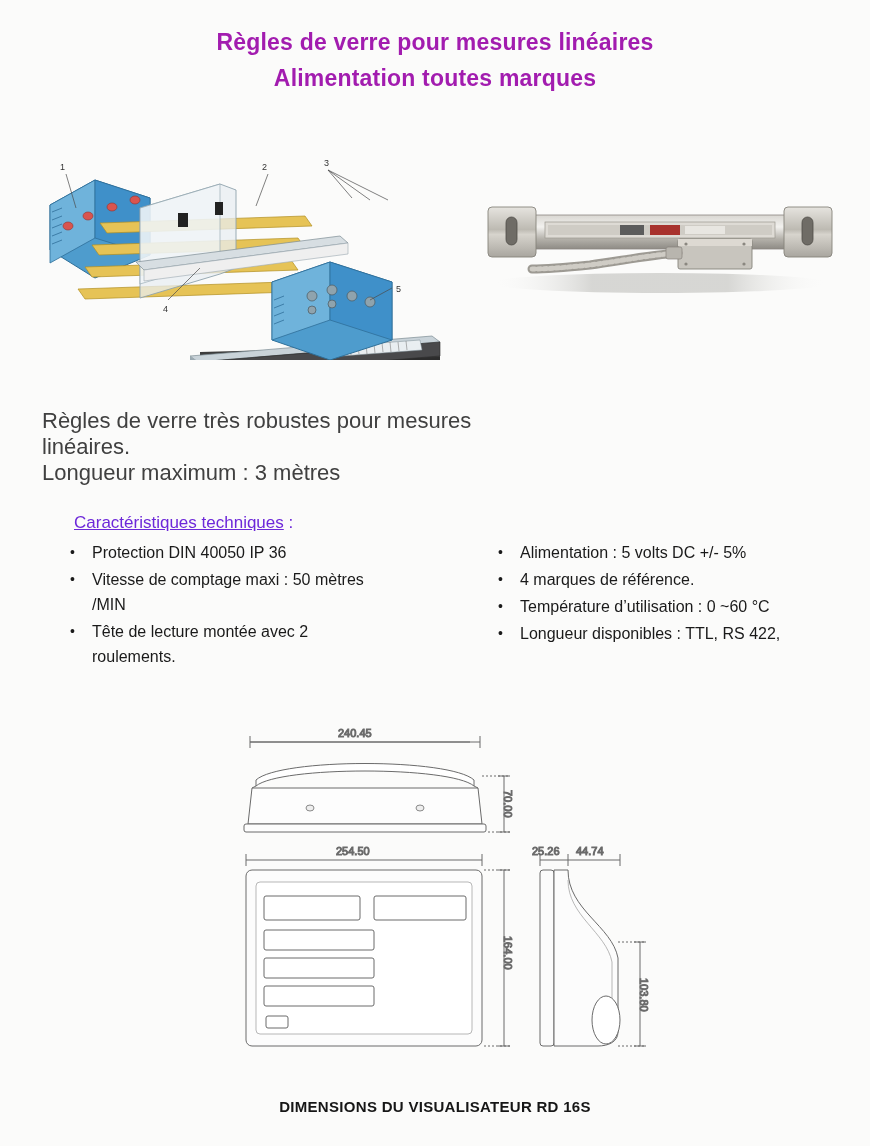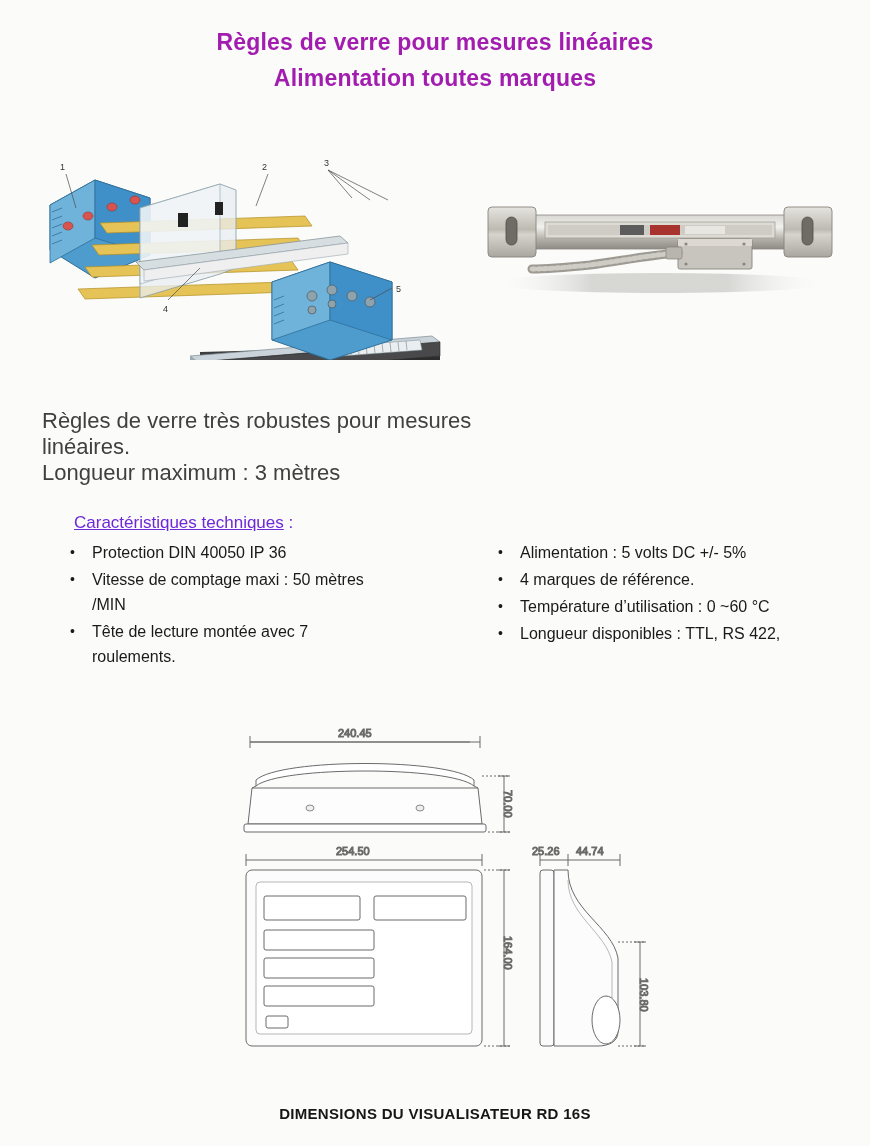--- a/index.html
+++ b/index.html
@@ -121,21 +121,20 @@
   .caption {
     position: absolute;
     left: 0;
     top: 1098px;
     width: 870px;
     text-align: center;
     font-size: 15px;
     font-weight: bold;
     letter-spacing: 0.3px;
     color: #161616;
-    margin-top: 7px;
   }
 
   svg { display: block; }
   .dim-text {
     font-family: "Liberation Sans", sans-serif;
     font-size: 11px;
     fill: #555;
   }
   .lbl-text {
     font-family: "Liberation Sans", sans-serif;
@@ -315,21 +314,21 @@
     <div class="spec-item">
       <span class="bullet">•</span>
       <span>Protection DIN 40050 IP 36</span>
     </div>
     <div class="spec-item">
       <span class="bullet">•</span>
       <span>Vitesse de comptage maxi : 50 mètres /MIN</span>
     </div>
     <div class="spec-item">
       <span class="bullet">•</span>
-      <span>Tête de lecture montée avec 7 roulements.</span>
+      <span>Tête de lecture montée avec 2 roulements.</span>
     </div>
   </div>
 
   <div class="spec-col" id="spec-col-right">
     <div class="spec-item">
       <span class="bullet">•</span>
       <span>Alimentation : 5 volts DC +/- 5%</span>
     </div>
     <div class="spec-item">
       <span class="bullet">•</span>

